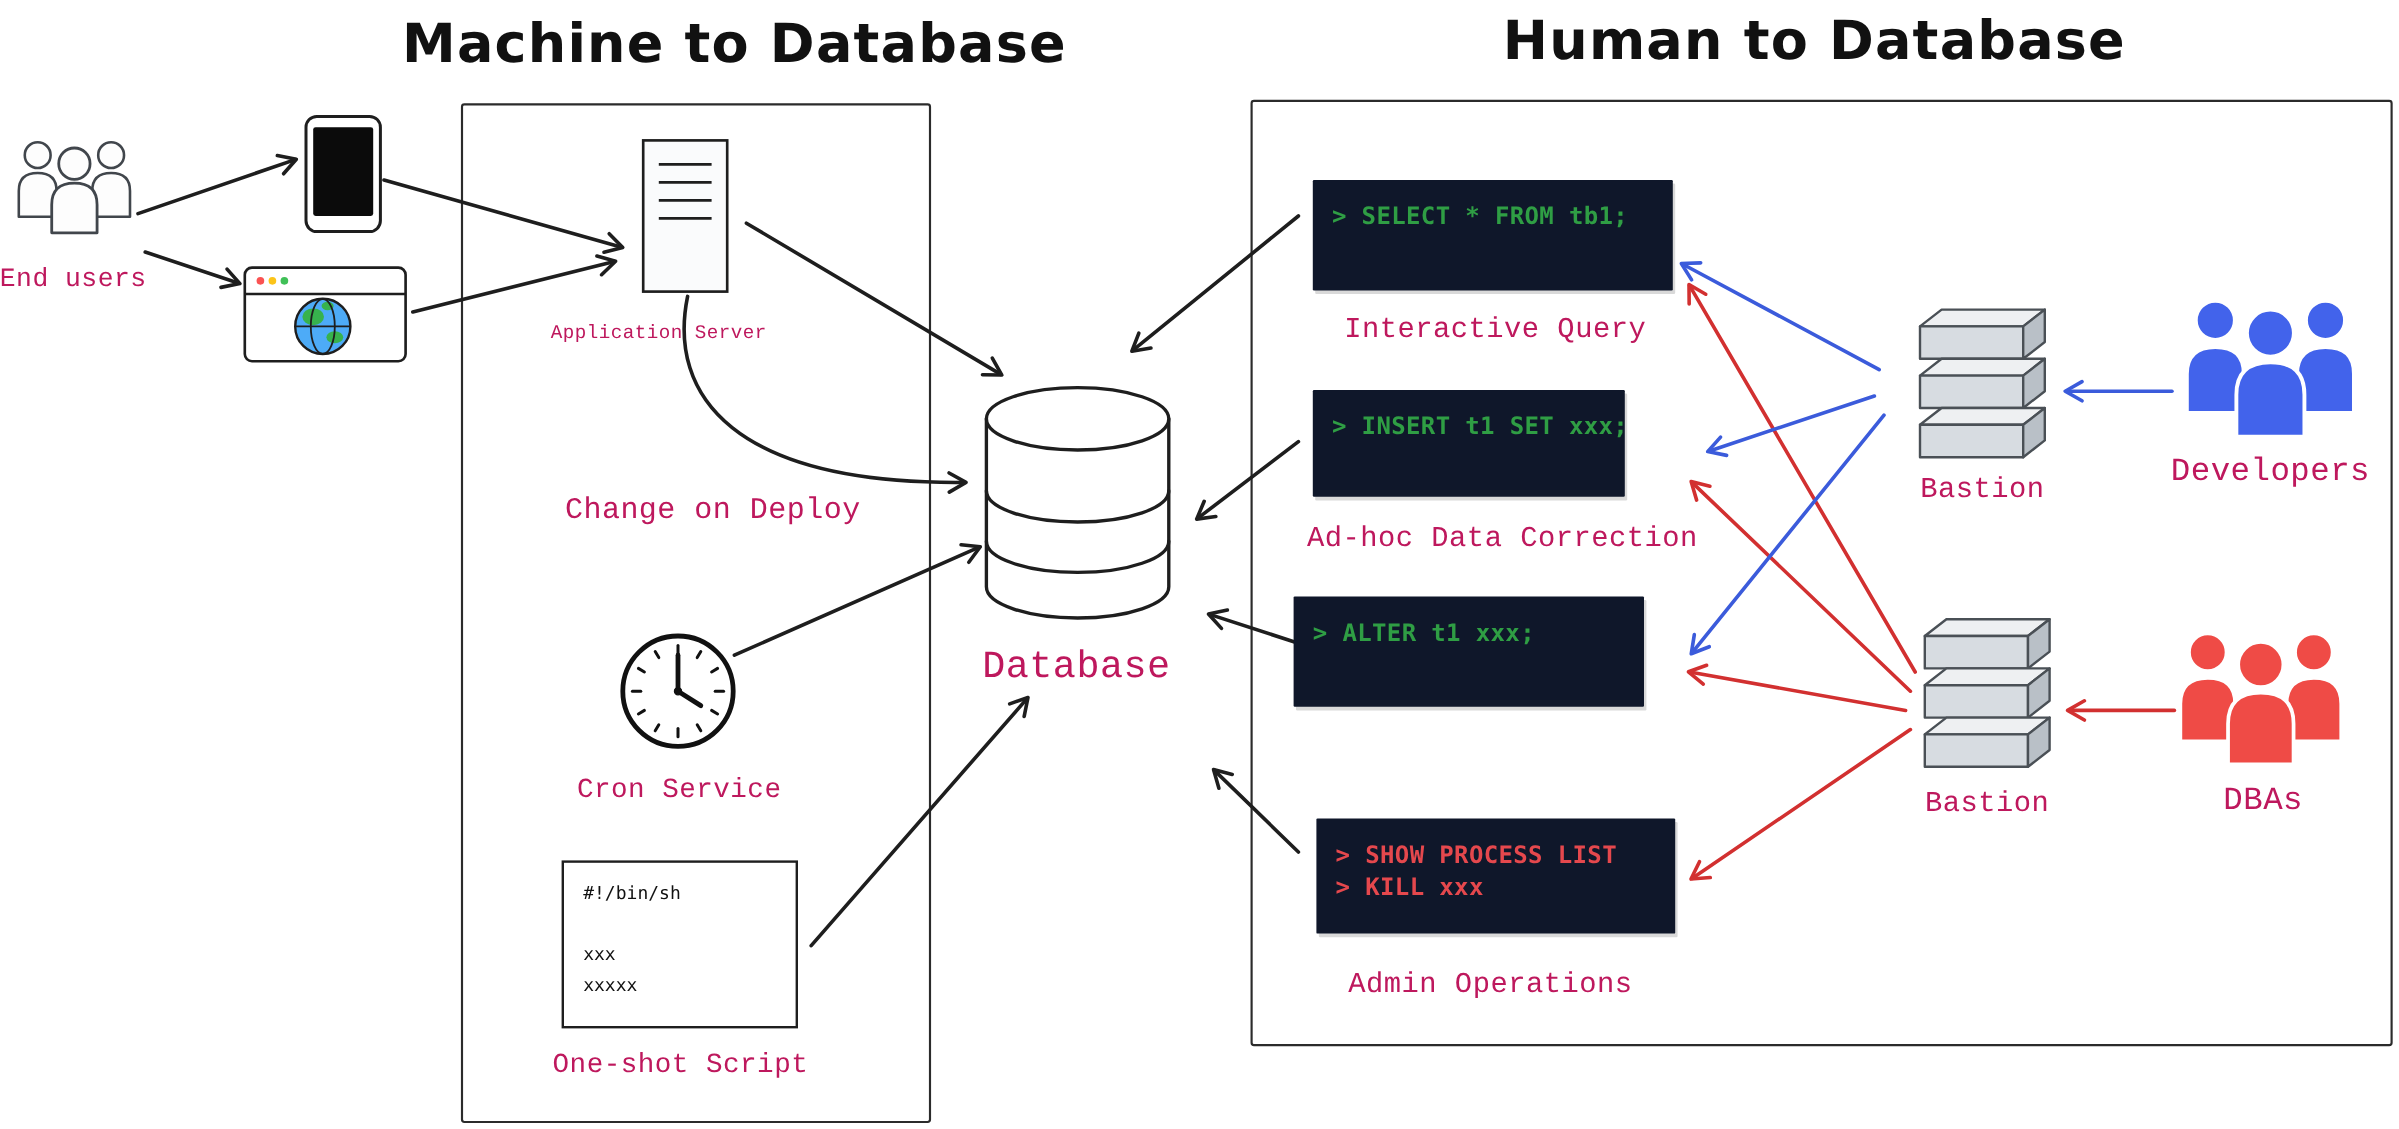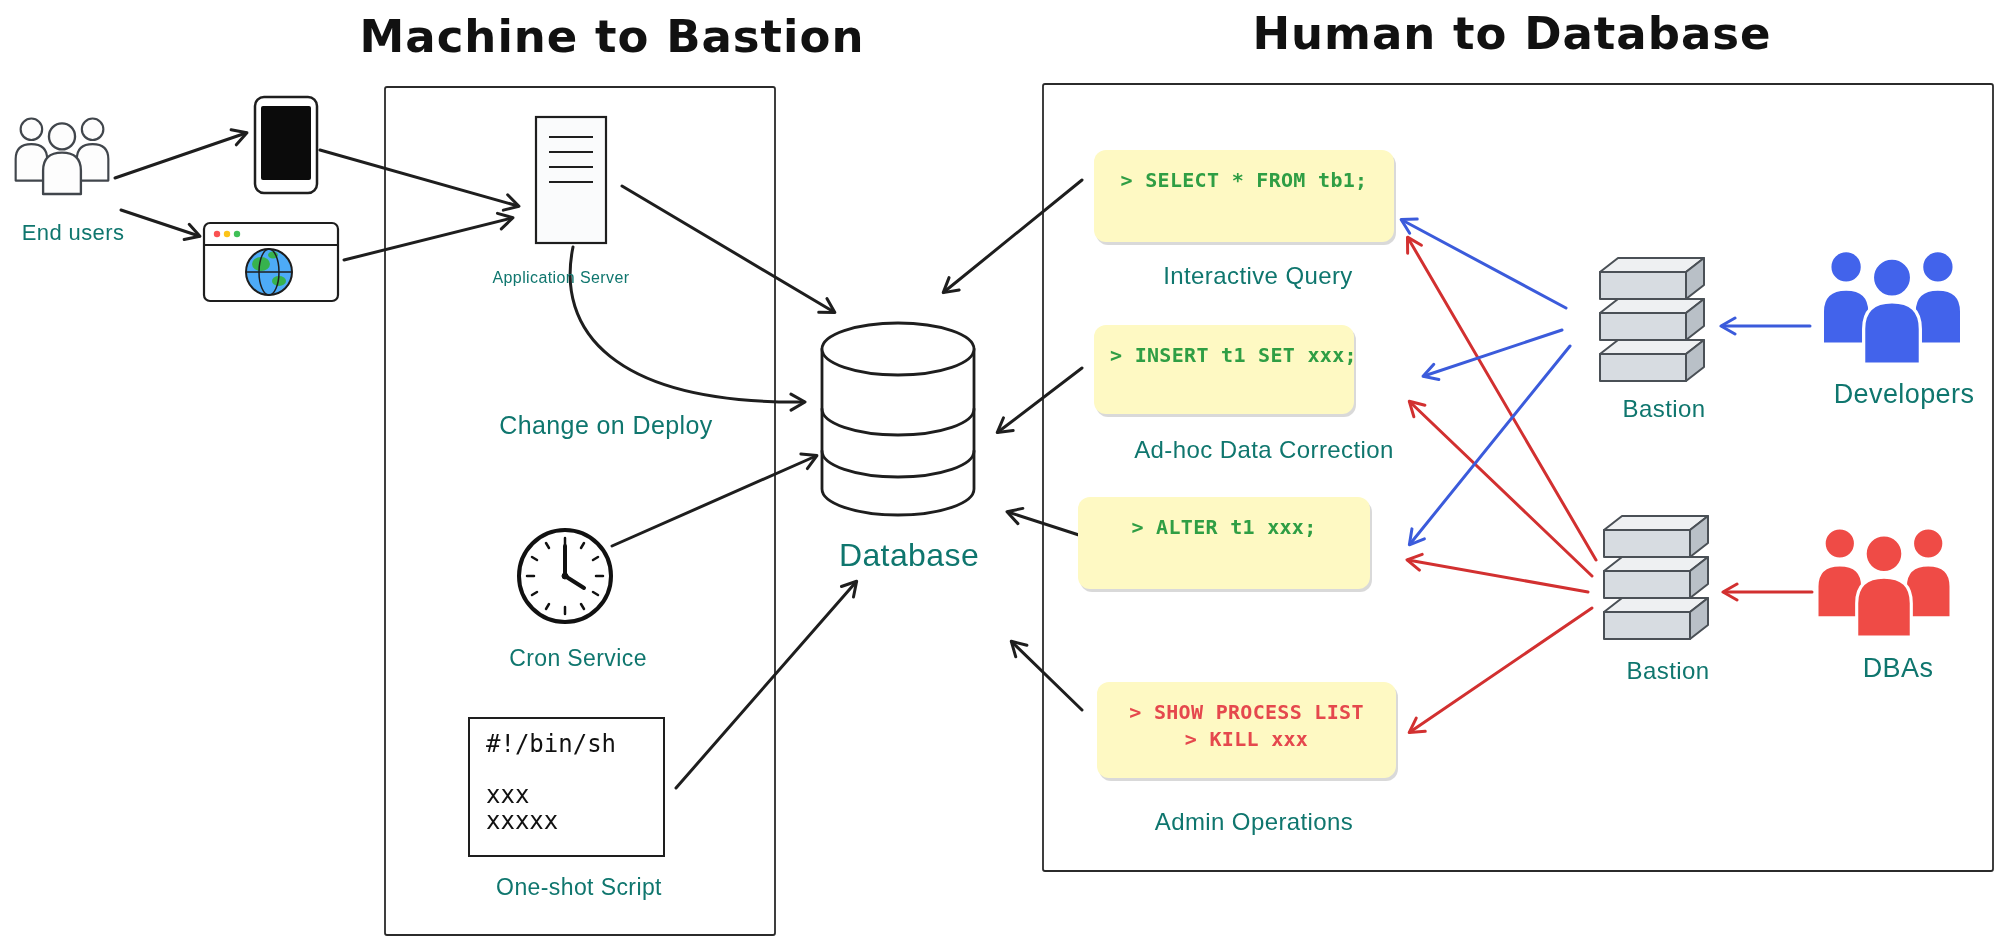--- a/index.html
+++ b/index.html
@@ -1,31 +1,31 @@
 <!DOCTYPE html>
 <html><head>
 <meta charset="utf-8">
 <style>
   html,body{margin:0;padding:0;background:#ffffff;}
   .canvas{position:relative;width:1999px;height:941px;background:#ffffff;overflow:hidden;
           font-family:"DejaVu Sans",sans-serif;color:#1e1e1e;}
   svg{position:absolute;left:0;top:0;}
-  .label{position:absolute;transform:translateX(-50%);white-space:nowrap;color:#0f766e;
-         font-family:Liberation Sans, sans-serif;letter-spacing:0.4px;margin-left:12px;}
+  .label{position:absolute;transform:translateX(-50%);white-space:nowrap;color:#be185d;
+         font-family:Liberation Mono, monospace;letter-spacing:0.4px;}
   .title{position:absolute;transform:translateX(-50%);white-space:nowrap;font-weight:bold;
          font-size:45px;letter-spacing:1px;color:#111;}
-  .terminal{position:absolute;background:#fef9c3;border-radius:12px;box-sizing:border-box;
-            padding:17px 16px 0 16px;box-shadow:2px 3px 0 rgba(0,0,0,0.15);text-align:center;}
+  .terminal{position:absolute;background:#0f172a;border-radius:1px;box-sizing:border-box;
+            padding:17px 16px 0 16px;box-shadow:2px 3px 0 rgba(0,0,0,0.15);}
   .tline{font-family:"DejaVu Sans Mono",monospace;font-weight:bold;font-size:20px;
          line-height:27px;letter-spacing:0.3px;white-space:nowrap;}
   .tgreen{color:#2f9e44;}
   .tred{color:#e5484d;}
   .script-box{position:absolute;left:468px;top:717px;width:197px;height:140px;
               border:2px solid #1e1e1e;background:#ffffff;box-sizing:border-box;
-              padding:12px 16px;font-family:"DejaVu Sans Mono",monospace;font-size:24px;
+              padding:12px 16px;font-family:"DejaVu Sans Mono",monospace;font-size:15px;
               line-height:26px;color:#111;}
   .script-gap{height:25px;}
 </style>
 </head>
 <body>
 
 <div class="canvas">
 
   <svg width="1999" height="941" viewBox="0 0 1999 941">
     <defs>
@@ -161,21 +161,21 @@
       <path d="M 822 451 A 76 26 0 0 0 974 451" fill="none"></path>
     </g>
 
     <use href="#server-stack" transform="translate(1600,258)"></use>
     <use href="#server-stack" transform="translate(1604,516)"></use>
 
     <use href="#people-icon" transform="translate(1892,310) scale(1.35)" fill="#4263eb" stroke="#ffffff" stroke-width="2.4" stroke-linejoin="round"></use>
     <use href="#people-icon" transform="translate(1884,585) scale(1.3)" fill="#ef4b46" stroke="#ffffff" stroke-width="2.4" stroke-linejoin="round"></use>
   </svg>
 
-  <div class="title" style="left:612px;top:10px">Machine to Bastion</div>
+  <div class="title" style="left:612px;top:10px">Machine to Database</div>
   <div class="title" style="left:1512px;top:7px">Human to Database</div>
 
   <div class="terminal" style="left:1094px;top:150px;width:300px;height:92px">
     <div class="tline tgreen">&gt; SELECT * FROM tb1;</div>
   </div>
   <div class="terminal" style="left:1094px;top:325px;width:260px;height:89px">
     <div class="tline tgreen">&gt; INSERT t1 SET xxx;</div>
   </div>
   <div class="terminal" style="left:1078px;top:497px;width:292px;height:92px">
     <div class="tline tgreen">&gt; ALTER t1 xxx;</div>

